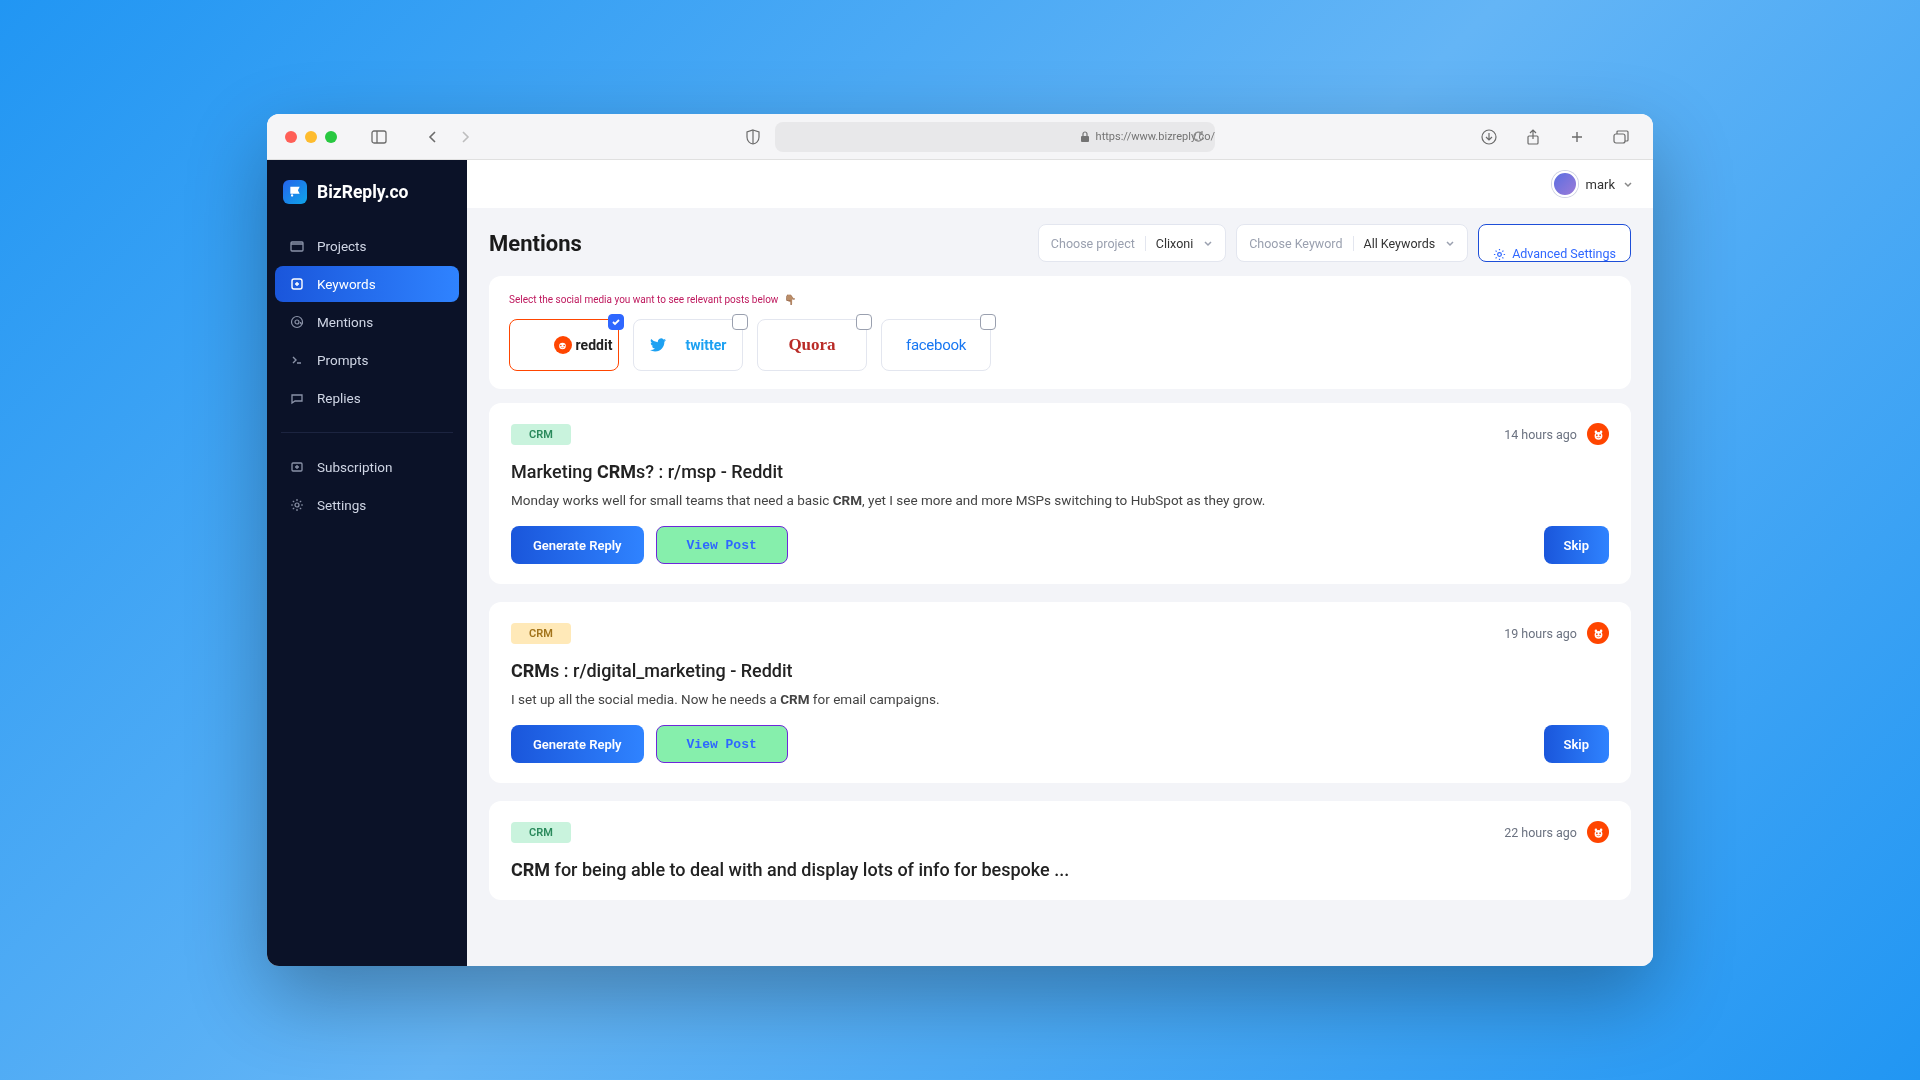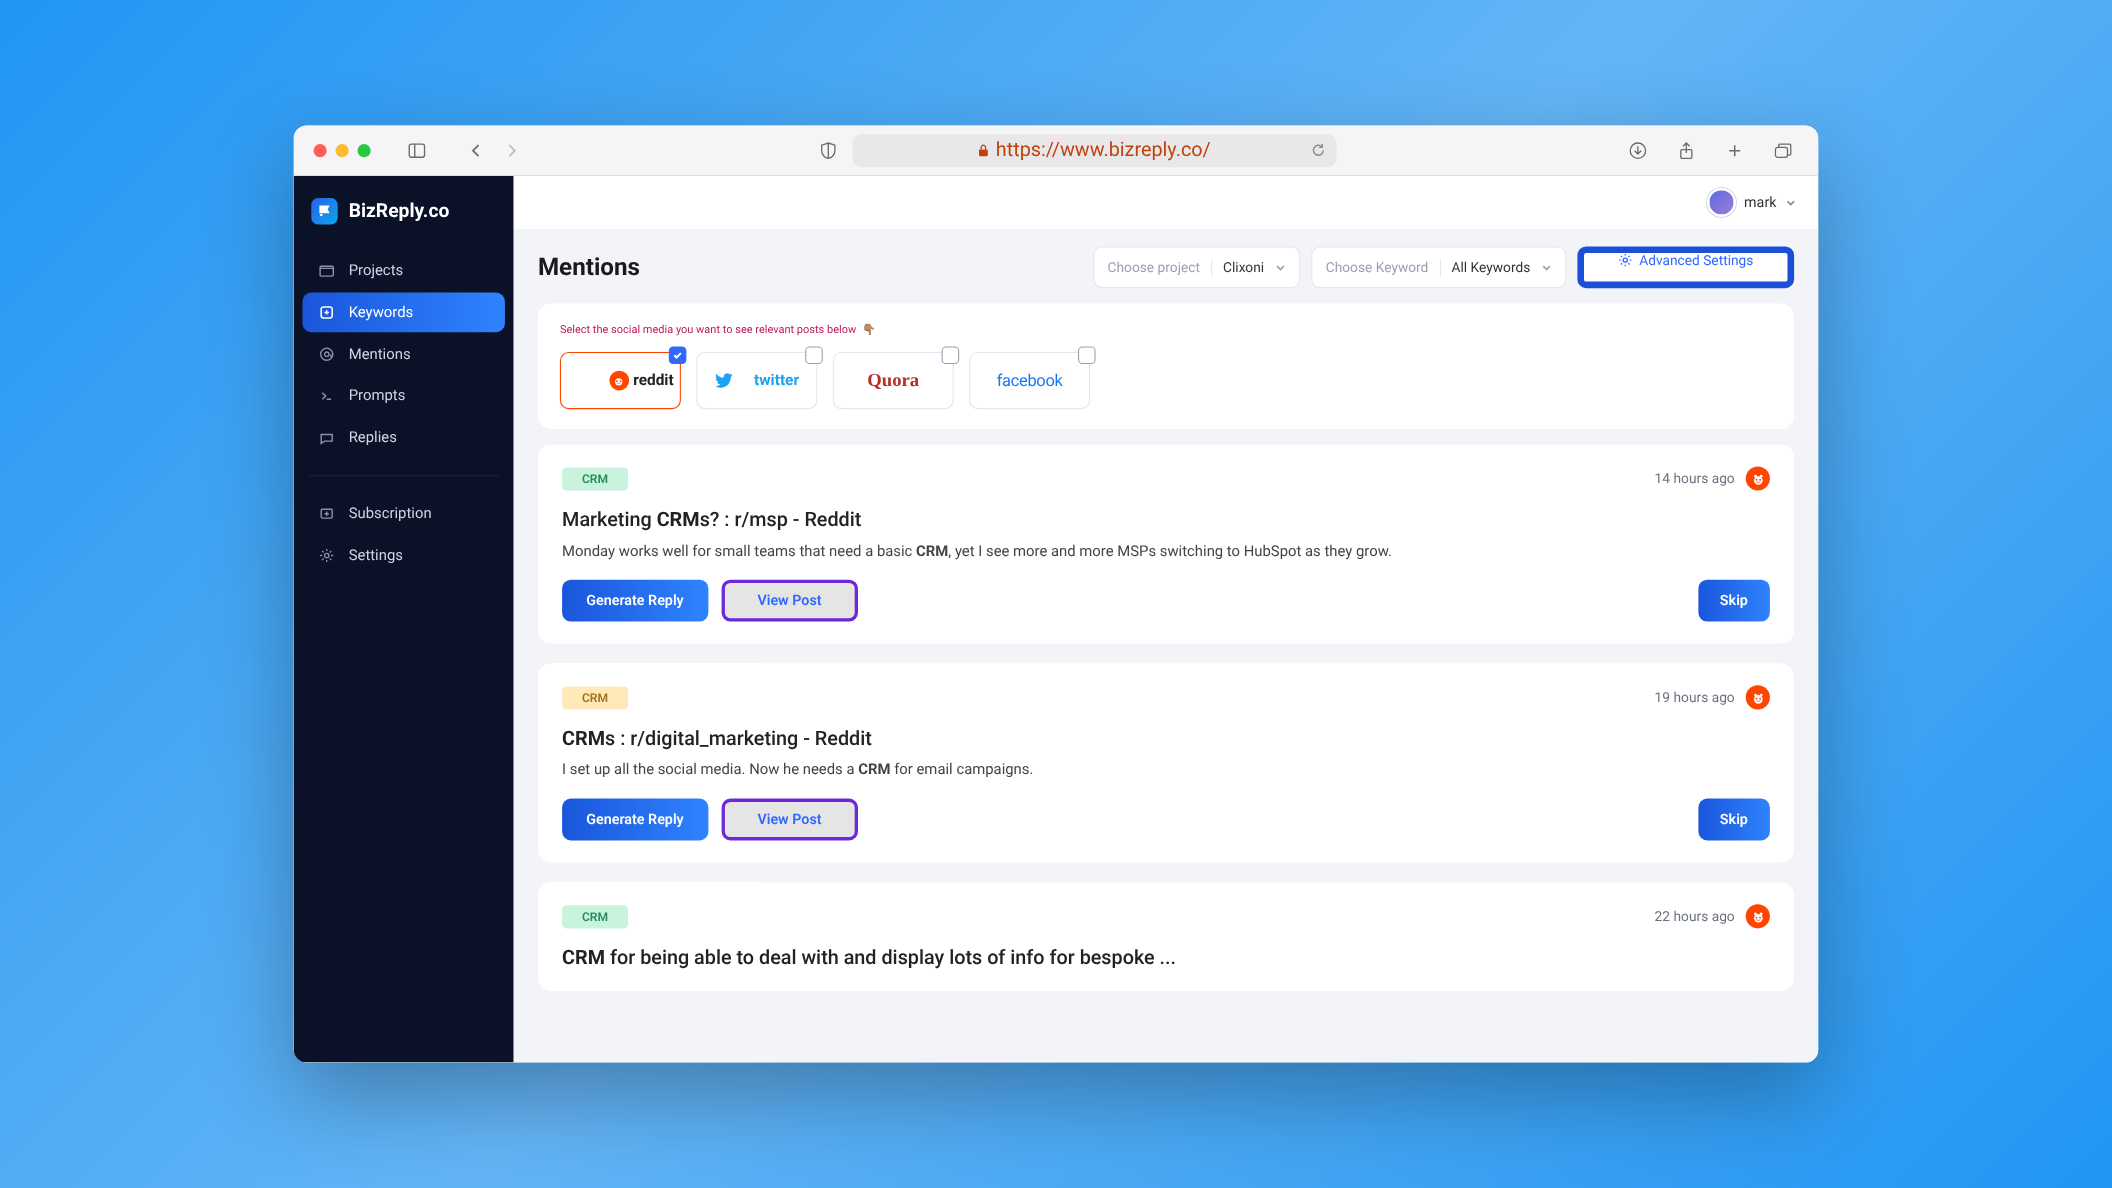--- a/index.html
+++ b/index.html
@@ -7,21 +7,21 @@
 .browser-window { width: 1386px; height: 852px; background: #fff; border-radius: 12px; overflow: hidden; box-shadow: 0 30px 80px rgba(0,0,0,0.3); display: flex; flex-direction: column; }
 .browser-chrome { height: 46px; background: #f5f5f7; display: flex; align-items: center; padding: 0 18px; gap: 8px; border-bottom: 1px solid #e0e0e0; }
 .traffic-lights { display: flex; gap: 8px; }
 .traffic-light { width: 12px; height: 12px; border-radius: 50%; }
 .tl-red { background: #ff5f57; }
 .tl-yellow { background: #febc2e; }
 .tl-green { background: #28c840; }
 .chrome-btn { width: 28px; height: 28px; display: flex; align-items: center; justify-content: center; color: #6b6b6b; border-radius: 6px; }
 .chrome-nav { display: flex; gap: 4px; margin-left: 18px; }
 .chrome-spacer { flex: 1; }
-.addr-bar { background: #e8e8ea; border-radius: 8px; height: 30px; width: 440px; display: flex; align-items: center; justify-content: center; gap: 6px; color: #c2410c; font-size: 18px; position: relative; }
+.addr-bar { background: #e8e8ea; border-radius: 8px; height: 30px; width: 440px; display: flex; align-items: center; justify-content: flex-end; gap: 6px; color: #737373; font-size: 11px; position: relative; }
 .addr-bar .lock { font-size: 11px; }
 .addr-bar .reload { position: absolute; right: 10px; color: #8a8a8a; }
 .chrome-right { display: flex; gap: 16px; margin-left: auto; }
 .app { flex: 1; display: flex; overflow: hidden; }
 .sidebar { width: 200px; background: #0b1228; color: #cfd5e4; display: flex; flex-direction: column; padding-top: 10px; }
 .brand { display: flex; align-items: center; gap: 10px; padding: 10px 16px 18px 16px; color: #fff; font-weight: 700; font-size: 17.5px; }
 .brand-logo { width: 24px; height: 24px; border-radius: 6px; background: linear-gradient(135deg,#2563eb,#0ea5e9); display:flex; align-items:center; justify-content:center; }
 .brand-logo svg { width: 14px; height: 14px; }
 .nav { display: flex; flex-direction: column; padding: 6px 8px; gap: 2px; }
 .nav-item { display: flex; align-items: center; gap: 12px; padding: 10px 14px; border-radius: 8px; font-size: 13.5px; color: #cfd5e4; cursor: pointer; }
@@ -34,21 +34,21 @@
 .user-chip { display: flex; align-items: center; gap: 8px; font-size: 13px; color: #333; }
 .avatar { width: 26px; height: 26px; border-radius: 50%; background: linear-gradient(135deg,#5b6ee1,#9b7bd8); border:2px solid #fff; box-shadow: 0 0 0 1px #d0d4e4; }
 .content { flex: 1; padding: 16px 22px 0 22px; overflow: hidden; display: flex; flex-direction: column; gap: 14px; }
 .header-row { display: flex; align-items: center; justify-content: space-between; gap: 12px; }
 .page-title { font-size: 22px; font-weight: 700; color: #1a1a1a; }
 .filters { display: flex; gap: 10px; align-items: center; }
 .filter { background: #fff; border: 1px solid #e3e6ef; border-radius: 8px; height: 38px; display: flex; align-items: center; padding: 0 12px; font-size: 12.5px; color: #4b5563; gap: 10px; }
 .filter .lbl { color: #9aa0af; border-right: 1px solid #e3e6ef; padding-right: 10px; }
 .filter .val { color: #333; }
 .filter .chev { color: #9aa0af; }
-.adv-btn { border: 6px solid #1d4ed8; color: #2f67ff; background: #fff; border-radius: 8px; height: 38px; padding: 0 31px; display: flex; align-items: flex-start; gap: 6px; font-size: 12.5px; }
+.adv-btn { border: 1px solid #1d4ed8; color: #2f67ff; background: #fff; border-radius: 8px; height: 38px; padding: 0 14px; display: flex; align-items: flex-end; gap: 6px; font-size: 12.5px; }
 .panel { background: #fff; border-radius: 12px; padding: 18px 20px; }
 .panel-hint { font-size: 10px; color: #be185d; display:flex; align-items:center; gap:6px; }
 .social-row { display: flex; gap: 14px; margin-top: 14px; }
 .social-card { position: relative; width: 110px; height: 52px; border: 1.5px solid #e3e6ef; border-radius: 8px; display: flex; align-items: center; justify-content: center; gap: 6px; font-weight: 600; font-size: 14px; cursor:pointer; }
 .social-card.sel { border-color: #ff4500; padding-left: 38px; }
 .social-check { position: absolute; top: -6px; right: -6px; width: 16px; height: 16px; border-radius: 4px; border: 1px solid #9aa0af; background:#fff; display:flex; align-items:center; justify-content:center; }
 .social-card.sel .social-check { background: #2f67ff; border-color:#2f67ff; color:#fff; }
 .social-check svg { width:10px; height:10px; }
 .reddit-logo { display:flex; align-items:center; gap:4px; color:#ff4500; font-weight:700; }
 .reddit-logo .dot{ width:18px;height:18px;border-radius:50%;background:#ff4500;display:flex;align-items:center;justify-content:center;color:#fff;font-size:11px;}
@@ -64,21 +64,21 @@
 .post-meta { display:flex; align-items:center; gap:10px; color:#6b7280; font-size:12.5px; }
 .reddit-badge { width:22px; height:22px; border-radius:50%; background:#ff4500; display:flex; align-items:center; justify-content:center; color:#fff; }
 .post-title { font-size: 18px; color:#222; margin-top: 16px; font-weight:500; }
 .post-title b { font-weight:700; }
 .post-body { font-size: 13.5px; color:#444; margin-top: 10px; }
 .post-body b { font-weight:700; }
 .post-actions { display:flex; justify-content:space-between; align-items:center; margin-top: 18px; }
 .post-actions-left { display:flex; gap:12px; }
 .btn { height: 38px; border-radius: 8px; padding: 0 22px; font-size: 13px; font-weight:600; display:flex; align-items:center; justify-content:center; cursor:pointer; border:none; }
 .btn-primary { background: linear-gradient(90deg,#1a56db,#2f83ff); color:#fff; }
-.btn-outline { background:#e5e5e5; border:3px solid #6d28d9; color:#2f67ff; padding: 0 30px; }
+.btn-outline { background:#86efac; border:1px solid #6d28d9; color:#2f67ff; padding: 0 30px; font-family: Liberation Mono, monospace; }
 .btn-skip { background: linear-gradient(90deg,#1a56db,#2f83ff); color:#fff; padding: 0 20px; }
 svg { display:block; }
 </style>
 </head>
 <body>
 
 <div class="browser-window">
   <div class="browser-chrome">
     <div class="traffic-lights">
       <div class="traffic-light tl-red"></div>

